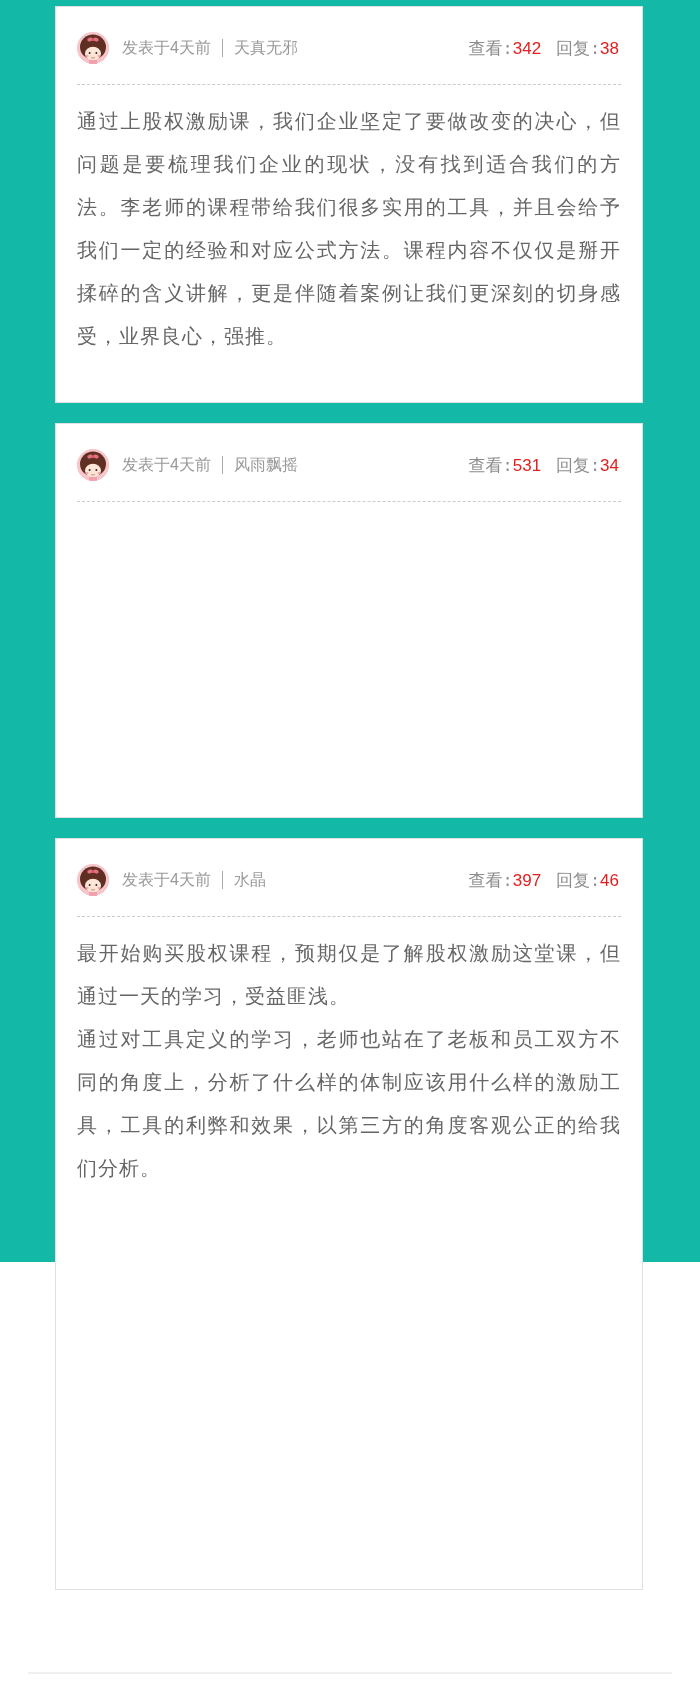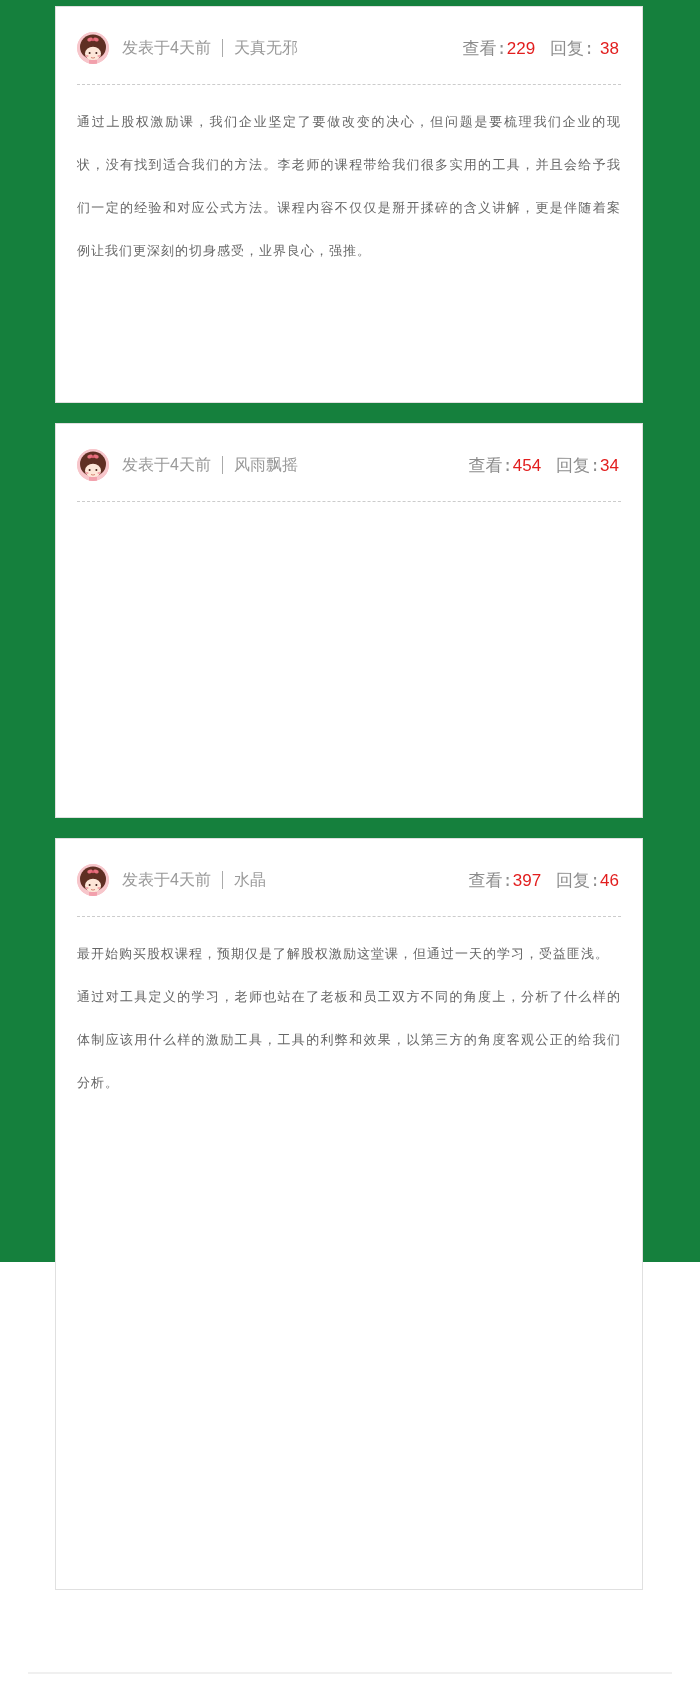--- a/index.html
+++ b/index.html
@@ -3,21 +3,21 @@
 <meta charset="utf-8">
 <style>
   html,body{margin:0;padding:0;}
   body{
     width:700px;height:1703px;
     background:#ffffff;
     font-family:"Liberation Sans","DejaVu Sans",sans-serif;
     position:relative;
     overflow:hidden;
   }
-  .page{position:relative;width:700px;height:1262px;background:#15803d;}
+  .page{position:relative;width:700px;height:1262px;background:#14b8a6;}
 
   .review-card{
     position:absolute;
     left:55px;
     width:588px;
     background:#ffffff;
     border:1px solid #e0e0e0;
     box-sizing:border-box;
     padding:0 21px;
   }
@@ -56,32 +56,32 @@
   .username{color:#999999;}
   .card-meta{
     margin-left:auto;
     font-size:17px;
     white-space:nowrap;
     color:#8c8c8c;
   }
   .meta-label{color:#8c8c8c;font-family:Liberation Mono, monospace;}
   .meta-count{color:#e21e1e;margin-right:2px;}
   .meta-count.views{margin-right:10px;}
-  .card-1 .meta-count.replies{margin-left:6px;text-align:right;}
+  .card-1 .meta-count.replies{text-align:right;}
 
   .dashed-sep{
     border:0;
     border-top:1px dashed #cccccc;
     margin:19px 0 0 0;
   }
 
   .card-body{
     margin-top:15px;
     color:#666666;
-    font-size:13px;
+    font-size:20px;
     line-height:43px;
     text-align:justify;
     letter-spacing:1px;
   }
   .card-body p{margin:0;}
 
   .next-card-top-border{
     position:absolute;
     top:1672px;
     left:28px;
@@ -112,21 +112,21 @@
           <ellipse cx="19" cy="7.5" rx="2.8" ry="1.9" fill="#e8707e" transform="rotate(18 19 7.5)"></ellipse>
           <circle cx="16" cy="7.8" r="1.4" fill="#d95a6b"></circle>
         </svg>
       </span>
       <span class="header-text">
         <span class="posted-label">发表于4天前</span>
         <span class="header-divider"></span>
         <span class="username">天真无邪</span>
       </span>
       <span class="card-meta">
-        <span class="meta-label">查看:</span><span class="meta-count views">229</span>
+        <span class="meta-label">查看:</span><span class="meta-count views">342</span>
         <span class="meta-label">回复:</span><span class="meta-count replies">38</span>
       </span>
     </div>
     <hr class="dashed-sep">
     <div class="card-body">
       <p>通过上股权激励课，我们企业坚定了要做改变的决心，但问题是要梳理我们企业的现状，没有找到适合我们的方法。李老师的课程带给我们很多实用的工具，并且会给予我们一定的经验和对应公式方法。课程内容不仅仅是掰开揉碎的含义讲解，更是伴随着案例让我们更深刻的切身感受，业界良心，强推。</p>
     </div>
   </div>
 
   <div class="review-card card-2">
@@ -146,21 +146,21 @@
           <ellipse cx="19" cy="7.5" rx="2.8" ry="1.9" fill="#e8707e" transform="rotate(18 19 7.5)"></ellipse>
           <circle cx="16" cy="7.8" r="1.4" fill="#d95a6b"></circle>
         </svg>
       </span>
       <span class="header-text">
         <span class="posted-label">发表于4天前</span>
         <span class="header-divider"></span>
         <span class="username">风雨飘摇</span>
       </span>
       <span class="card-meta">
-        <span class="meta-label">查看:</span><span class="meta-count views">454</span>
+        <span class="meta-label">查看:</span><span class="meta-count views">531</span>
         <span class="meta-label">回复:</span><span class="meta-count replies">34</span>
       </span>
     </div>
     <hr class="dashed-sep">
   </div>
 
   <div class="review-card card-3">
     <div class="card-header">
       <span class="avatar">
         <svg viewBox="0 0 32 32">

